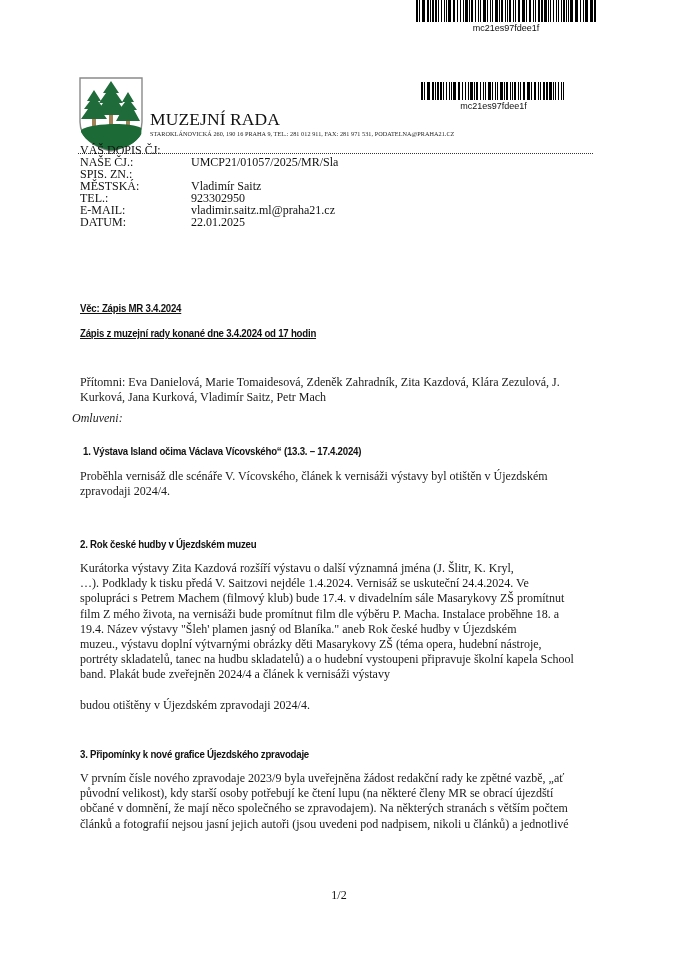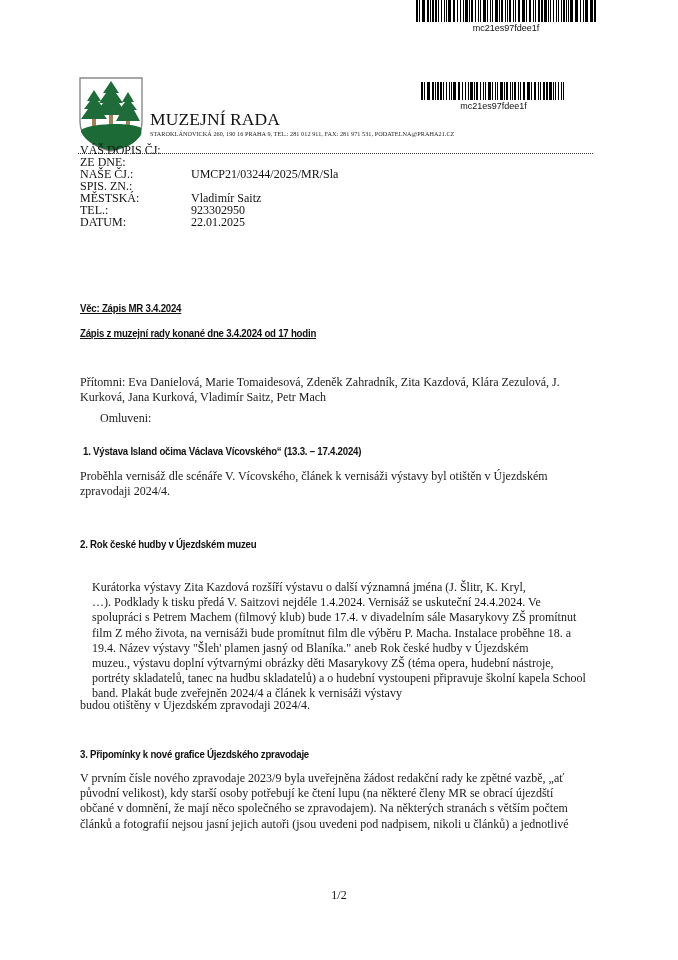--- a/index.html
+++ b/index.html
@@ -283,62 +283,62 @@
 </div>
 
 <div class="abs dotted-rule" style="left:78px; top:153px; width:515px;"></div>
 
 <div class="abs meta" id="meta" style="left:80px; top:144px;">
     <div class="row">
       <span class="lbl">VÁŠ DOPIS ČJ:</span>
       <span class="val"></span>
     </div>
     <div class="row">
-      <span class="lbl">ZE DNE:</span>
-      <span class="val"></span>
-    </div>
-    <div class="row">
       <span class="lbl">NAŠE ČJ.:</span>
-      <span class="val">UMCP21/03244/2025/MR/Sla</span>
+      <span class="val">UMCP21/01057/2025/MR/Sla</span>
     </div>
     <div class="row">
       <span class="lbl">SPIS. ZN.:</span>
       <span class="val"></span>
     </div>
     <div class="row">
       <span class="lbl">MĚSTSKÁ:</span>
       <span class="val">Vladimír Saitz</span>
     </div>
     <div class="row">
       <span class="lbl">TEL.:</span>
       <span class="val">923302950</span>
+    </div>
+    <div class="row">
+      <span class="lbl">E-MAIL:</span>
+      <span class="val">vladimir.saitz.ml@praha21.cz</span>
     </div>
     <div class="row">
       <span class="lbl">DATUM:</span>
       <span class="val">22.01.2025</span>
     </div>
   </div>
 
 <div class="abs hsans u" style="left:80px; top:302px;">Věc: Zápis MR 3.4.2024</div>
 <div class="abs hsans u" style="left:80px; top:327px;">Zápis z muzejní rady konané dne 3.4.2024 od 17 hodin</div>
 
 <div class="abs para" style="left:80px; top:375px;">
   <span class="ln">Přítomni:  Eva Danielová, Marie Tomaidesová,  Zdeněk Zahradník, Zita Kazdová, Klára Zezulová, J.</span>
   <span class="ln">Kurková, Jana Kurková, Vladimír Saitz,  Petr Mach</span>
 </div>
-<div class="abs para" style="left:100px; top:411px;">Omluveni:</div>
+<div class="abs para" style="left:72px; top:411px;font-style:italic;">Omluveni:</div>
 
 <div class="abs hsans" style="left:83px; top:445px;">1. Výstava Island očima Václava Vícovského“ (13.3. – 17.4.2024)</div>
 <div class="abs para" style="left:80px; top:469px;">
   <span class="ln">Proběhla vernisáž dle scénáře V. Vícovského, článek k vernisáži výstavy byl otištěn v Újezdském</span>
   <span class="ln">zpravodaji 2024/4.</span>
 </div>
 
 <div class="abs hsans" style="left:80px; top:538px;">2. Rok české hudby v Újezdském muzeu</div>
-<div class="abs para" style="left:92px; top:561px;margin-top:19px;">
+<div class="abs para" style="left:80px; top:561px;">
   <span class="ln">Kurátorka výstavy Zita Kazdová rozšíří výstavu o další významná jména (J. Šlitr, K. Kryl,</span>
   <span class="ln">…). Podklady k tisku předá V. Saitzovi nejdéle 1.4.2024. Vernisáž se uskuteční 24.4.2024. Ve</span>
   <span class="ln">spolupráci s Petrem Machem (filmový klub) bude 17.4. v divadelním sále Masarykovy ZŠ promítnut</span>
   <span class="ln">film Z mého života, na vernisáži bude promítnut film dle výběru P. Macha. Instalace proběhne 18. a</span>
   <span class="ln">19.4. Název výstavy "Šleh' plamen jasný od Blaníka." aneb Rok české hudby v Újezdském</span>
   <span class="ln">muzeu., výstavu doplní výtvarnými obrázky děti Masarykovy ZŠ (téma opera, hudební nástroje,</span>
   <span class="ln">portréty skladatelů, tanec na hudbu skladatelů) a o hudební vystoupeni připravuje školní kapela School</span>
   <span class="ln">band. Plakát bude zveřejněn 2024/4 a článek k vernisáži výstavy</span>
 </div>
 <div class="abs para" style="left:80px; top:698px;">

